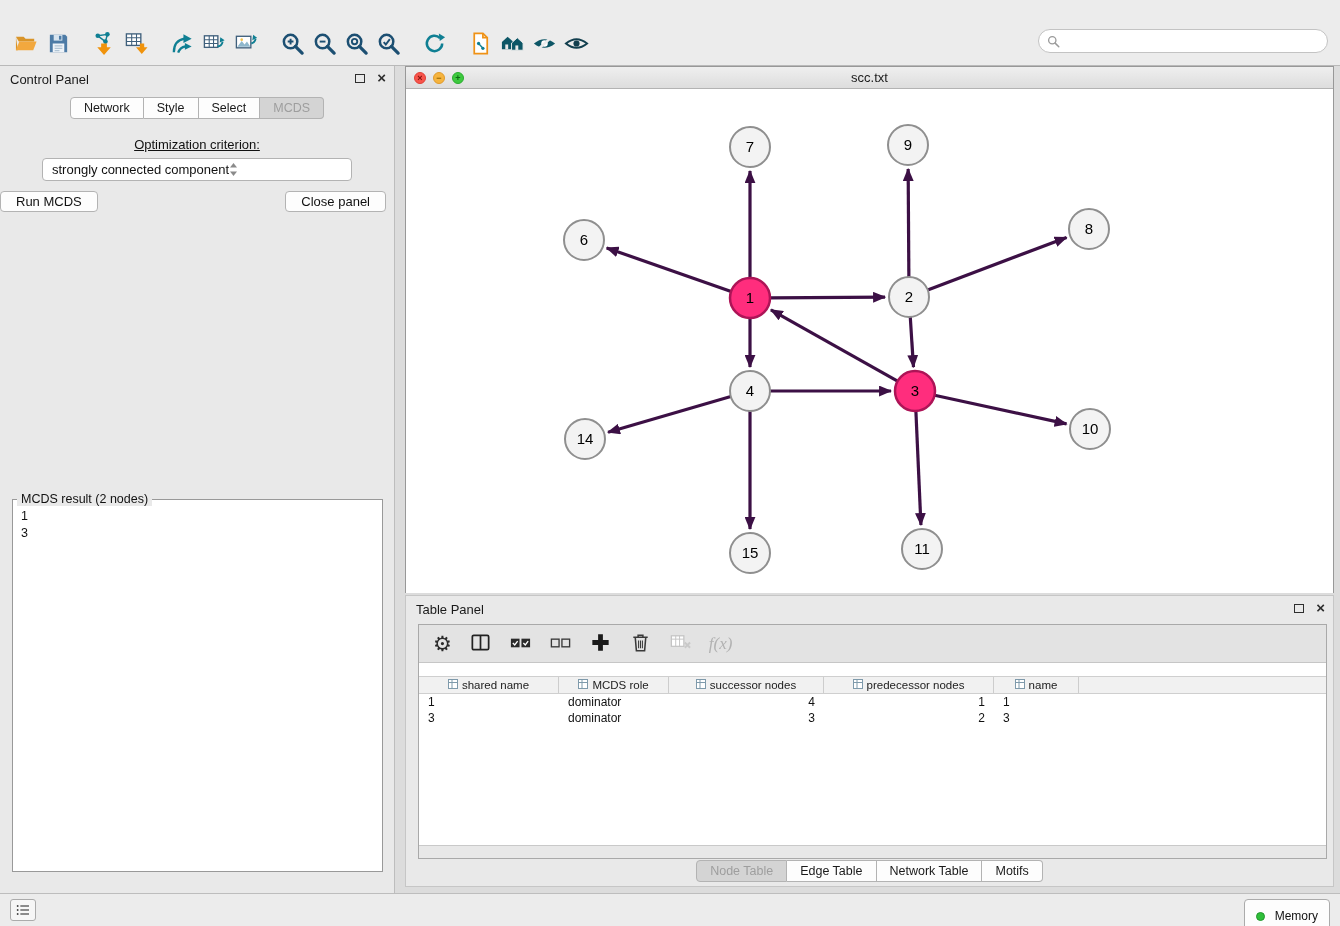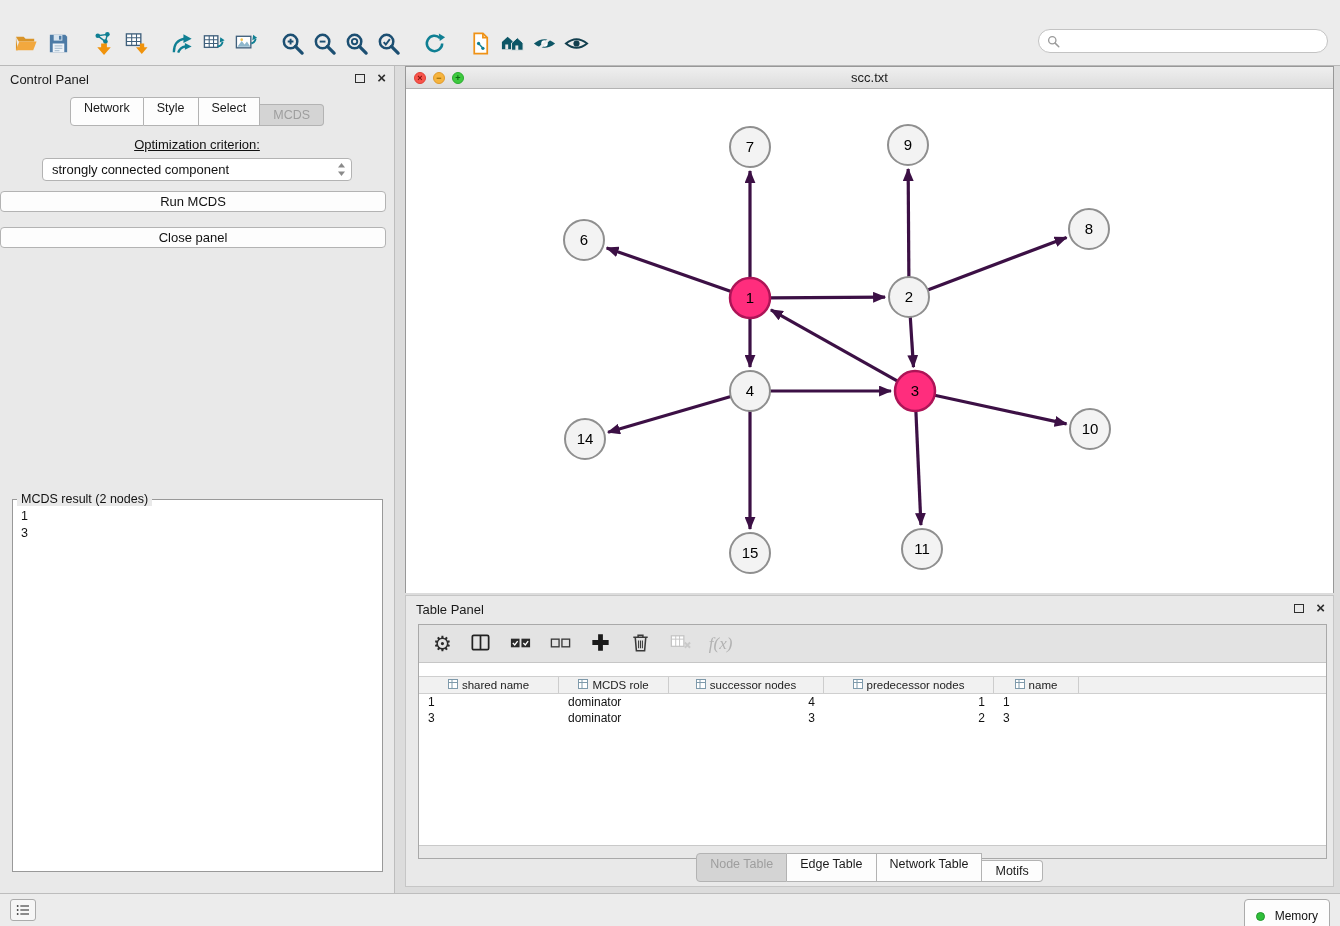--- a/index.html
+++ b/index.html
@@ -21,27 +21,27 @@
   .control-panel { position:absolute; left:0; top:66px; width:395px; height:827px; background:#e9e9e9; border-right:1px solid #bdbdbd; }
   .panel-header { position:relative; height:26px; }
   .panel-title { position:absolute; left:10px; top:6px; font-size:13px; color:#1a1a1a; }
   .panel-icons { position:absolute; right:8px; top:6px; display:flex; gap:12px; align-items:center; }
   .float-ic { width:10px; height:9px; border:1.6px solid #2e2e2e; display:inline-block; }
   .close-ic { font-size:15px; font-weight:bold; color:#2e2e2e; line-height:12px; }
 
   .seg { display:flex; }
   .seg-tab { background:#fdfdfd; border:1px solid #b3b3b3; border-left:none; padding:3px 13px; font-size:12.5px; color:#1a1a1a; white-space:nowrap; }
   .seg-tab:first-child { border-left:1px solid #b3b3b3; border-radius:4px 0 0 4px; }
-  .seg-tab:last-child { border-radius:0 4px 4px 0;margin-top:7px; }
+  .seg-tab:last-child { border-radius:0 4px 4px 0; }
   .seg-tab.active { background:#d4d4d4; color:#9e9e9e; }
 
   .cp-tabs { position:absolute; top:31px; left:0; right:0; display:flex; justify-content:center; }
   .opt-label { position:absolute; top:71px; left:0; right:0; text-align:center; font-size:13px;text-decoration:underline; }
-  .dropdown { position:absolute; top:92px; left:42px; width:310px; height:23px; background:#fff; border:1px solid #b3b3b3; border-radius:4px; display:flex; align-items:center; justify-content:space-between; padding:0 5px 0 9px; font-size:13px; }
-  .btn-row { position:absolute; top:125px; left:0; right:8px; display:flex; justify-content:space-between; gap:15px;flex-direction:column; }
+  .dropdown { position:absolute; top:92px; left:42px; width:310px; height:23px; background:#fff; border:1px solid #b3b3b3; border-radius:4px; display:flex; align-items:center; padding:0 5px 0 9px; font-size:13px; }
+  .btn-row { position:absolute; top:125px; left:0; right:8px; display:flex; justify-content:space-between; gap:15px; }
   .mac-btn { background:#fdfdfd; border:1px solid #b3b3b3; border-radius:4px; padding:2px 15px; font-size:13px; color:#111; }
 
   .result-box { position:absolute; top:426px; left:12px; width:371px; height:380px; border:1px solid #999; background:#fff; padding:0; }
   .result-box legend { font-size:12.5px; background:#e9e9e9; padding:0 4px; margin-left:4px; color:#111; }
   .result-list { padding:2px 8px; font-size:12.5px; line-height:17px; color:#111; }
 
   
   .net-window { position:absolute; left:405px; top:66px; width:929px; height:527px; background:#fff; border:1px solid #989898; }
   .net-titlebar { position:relative; height:22px; background:linear-gradient(#efefef,#dddddd); border-bottom:1px solid #b3b3b3; }
   .traffic { position:absolute; left:8px; top:5px; display:flex; gap:7px; }

